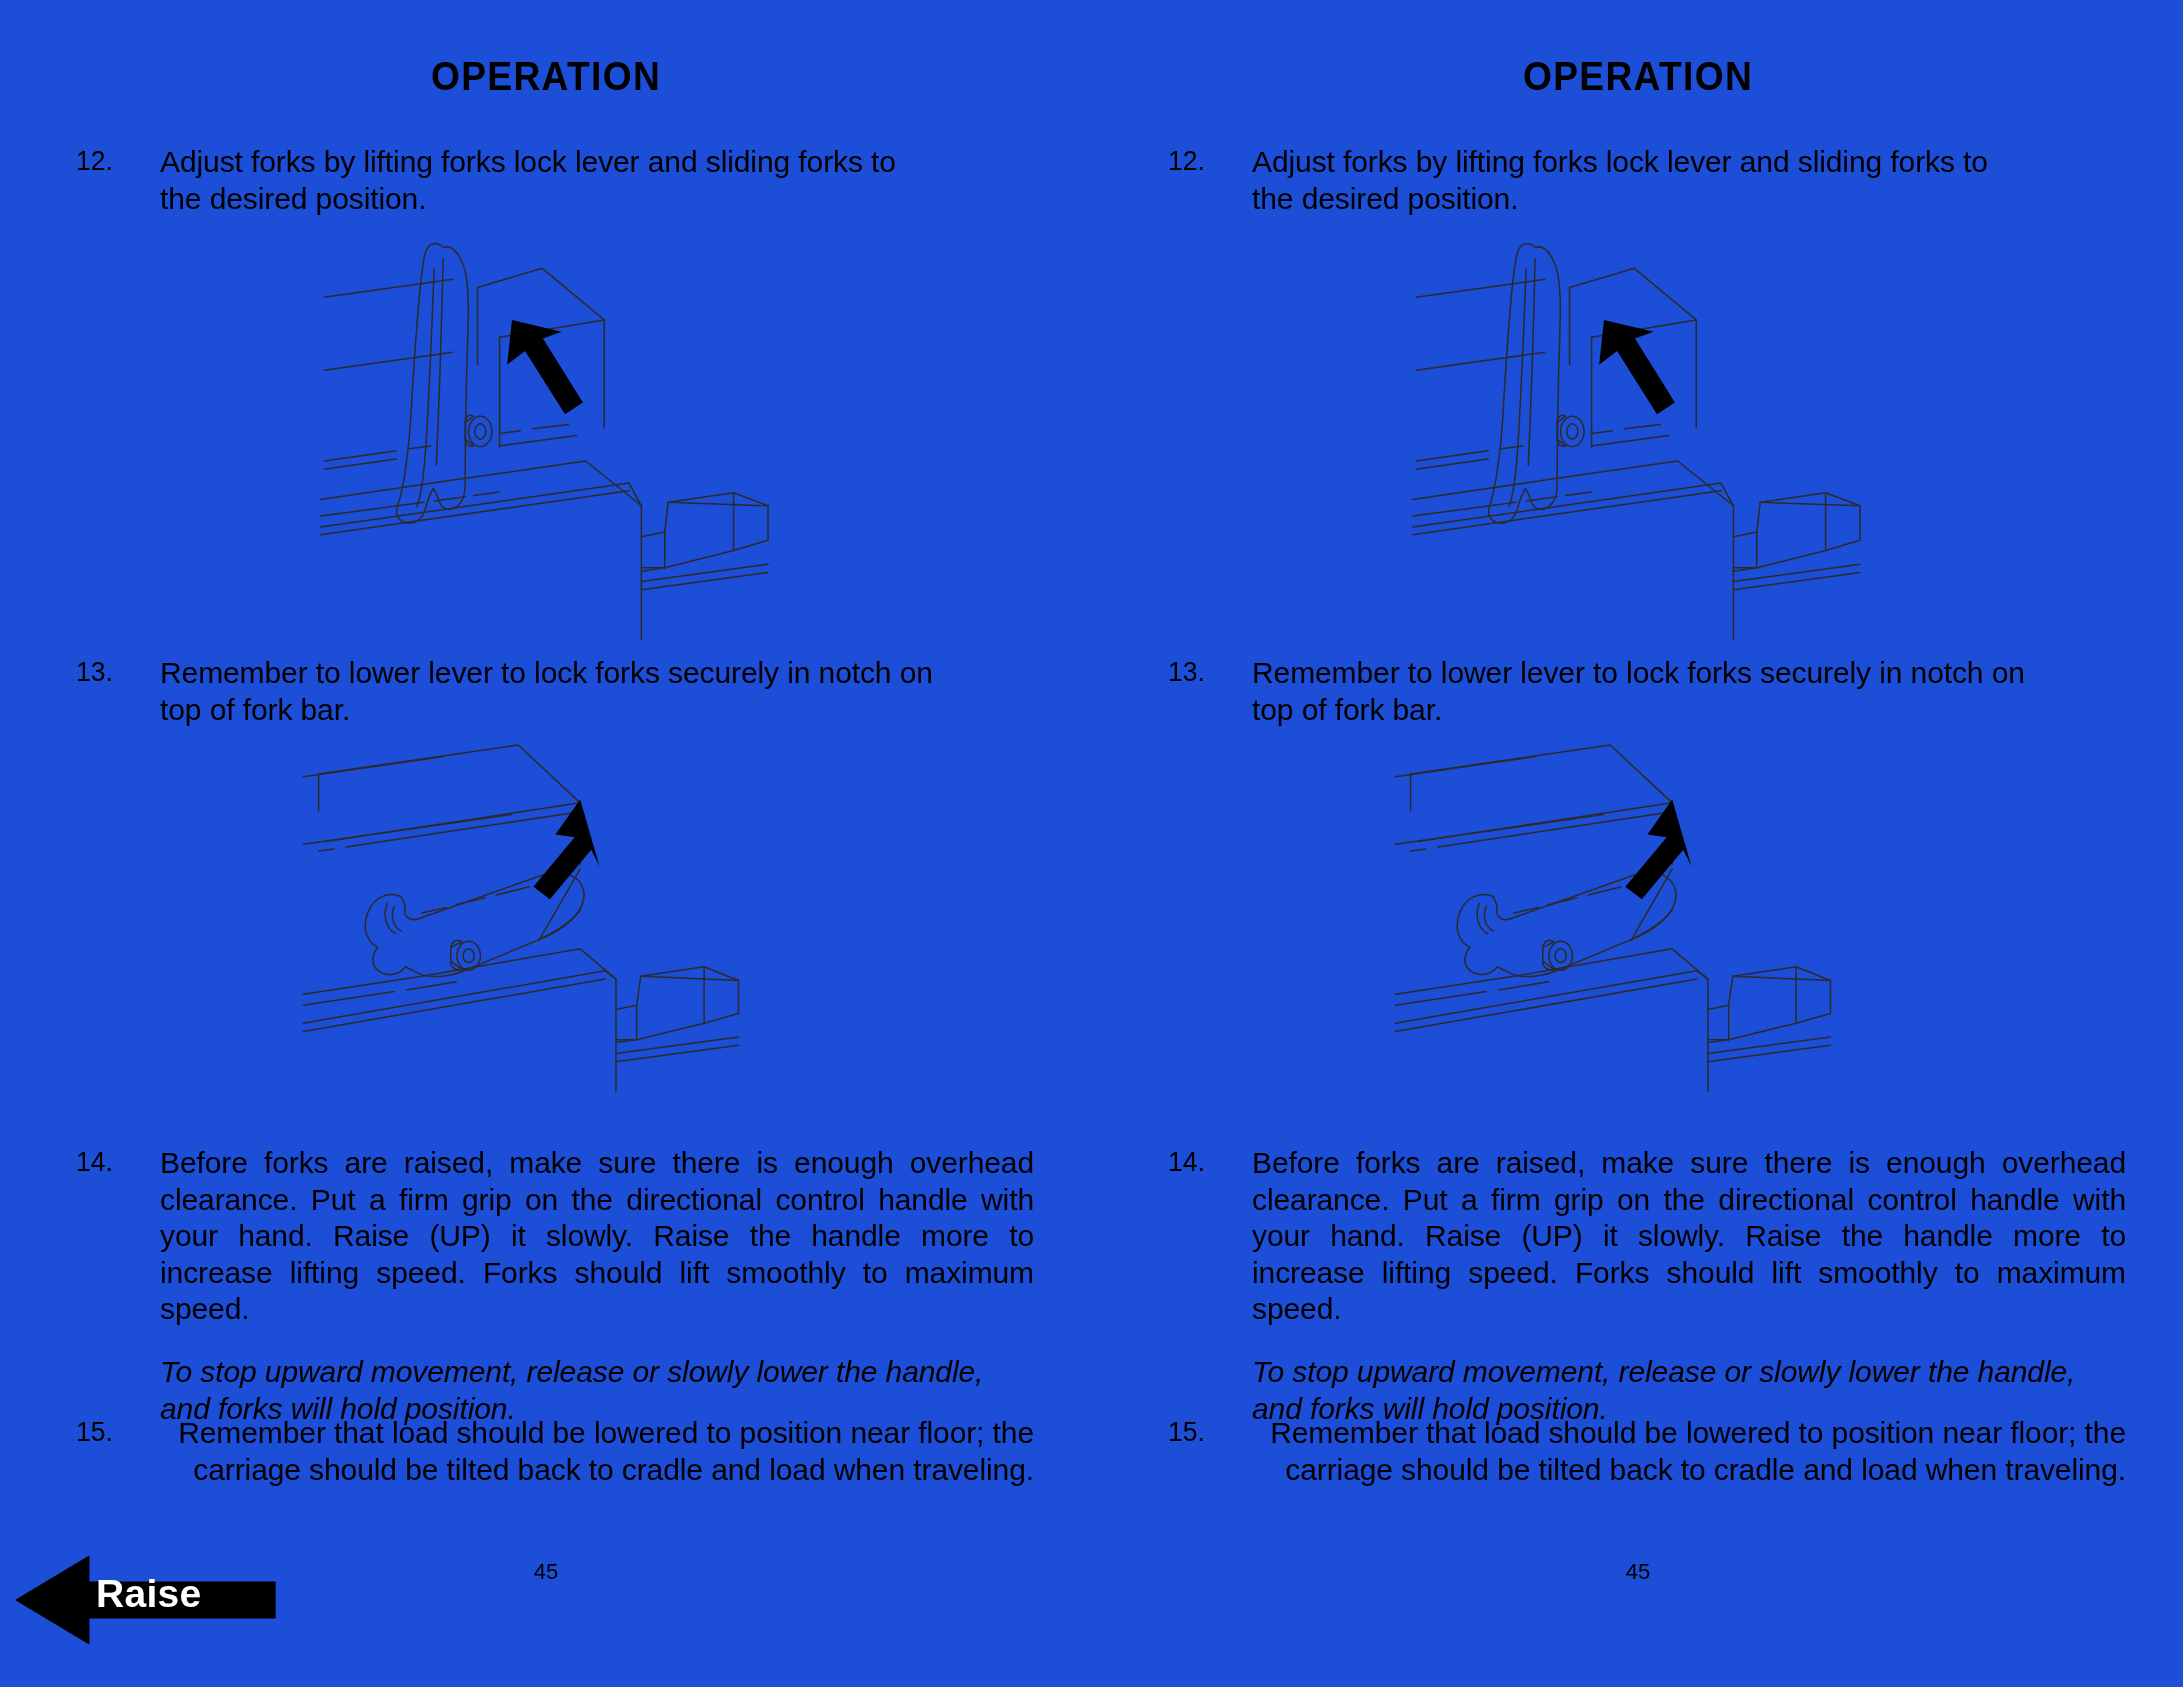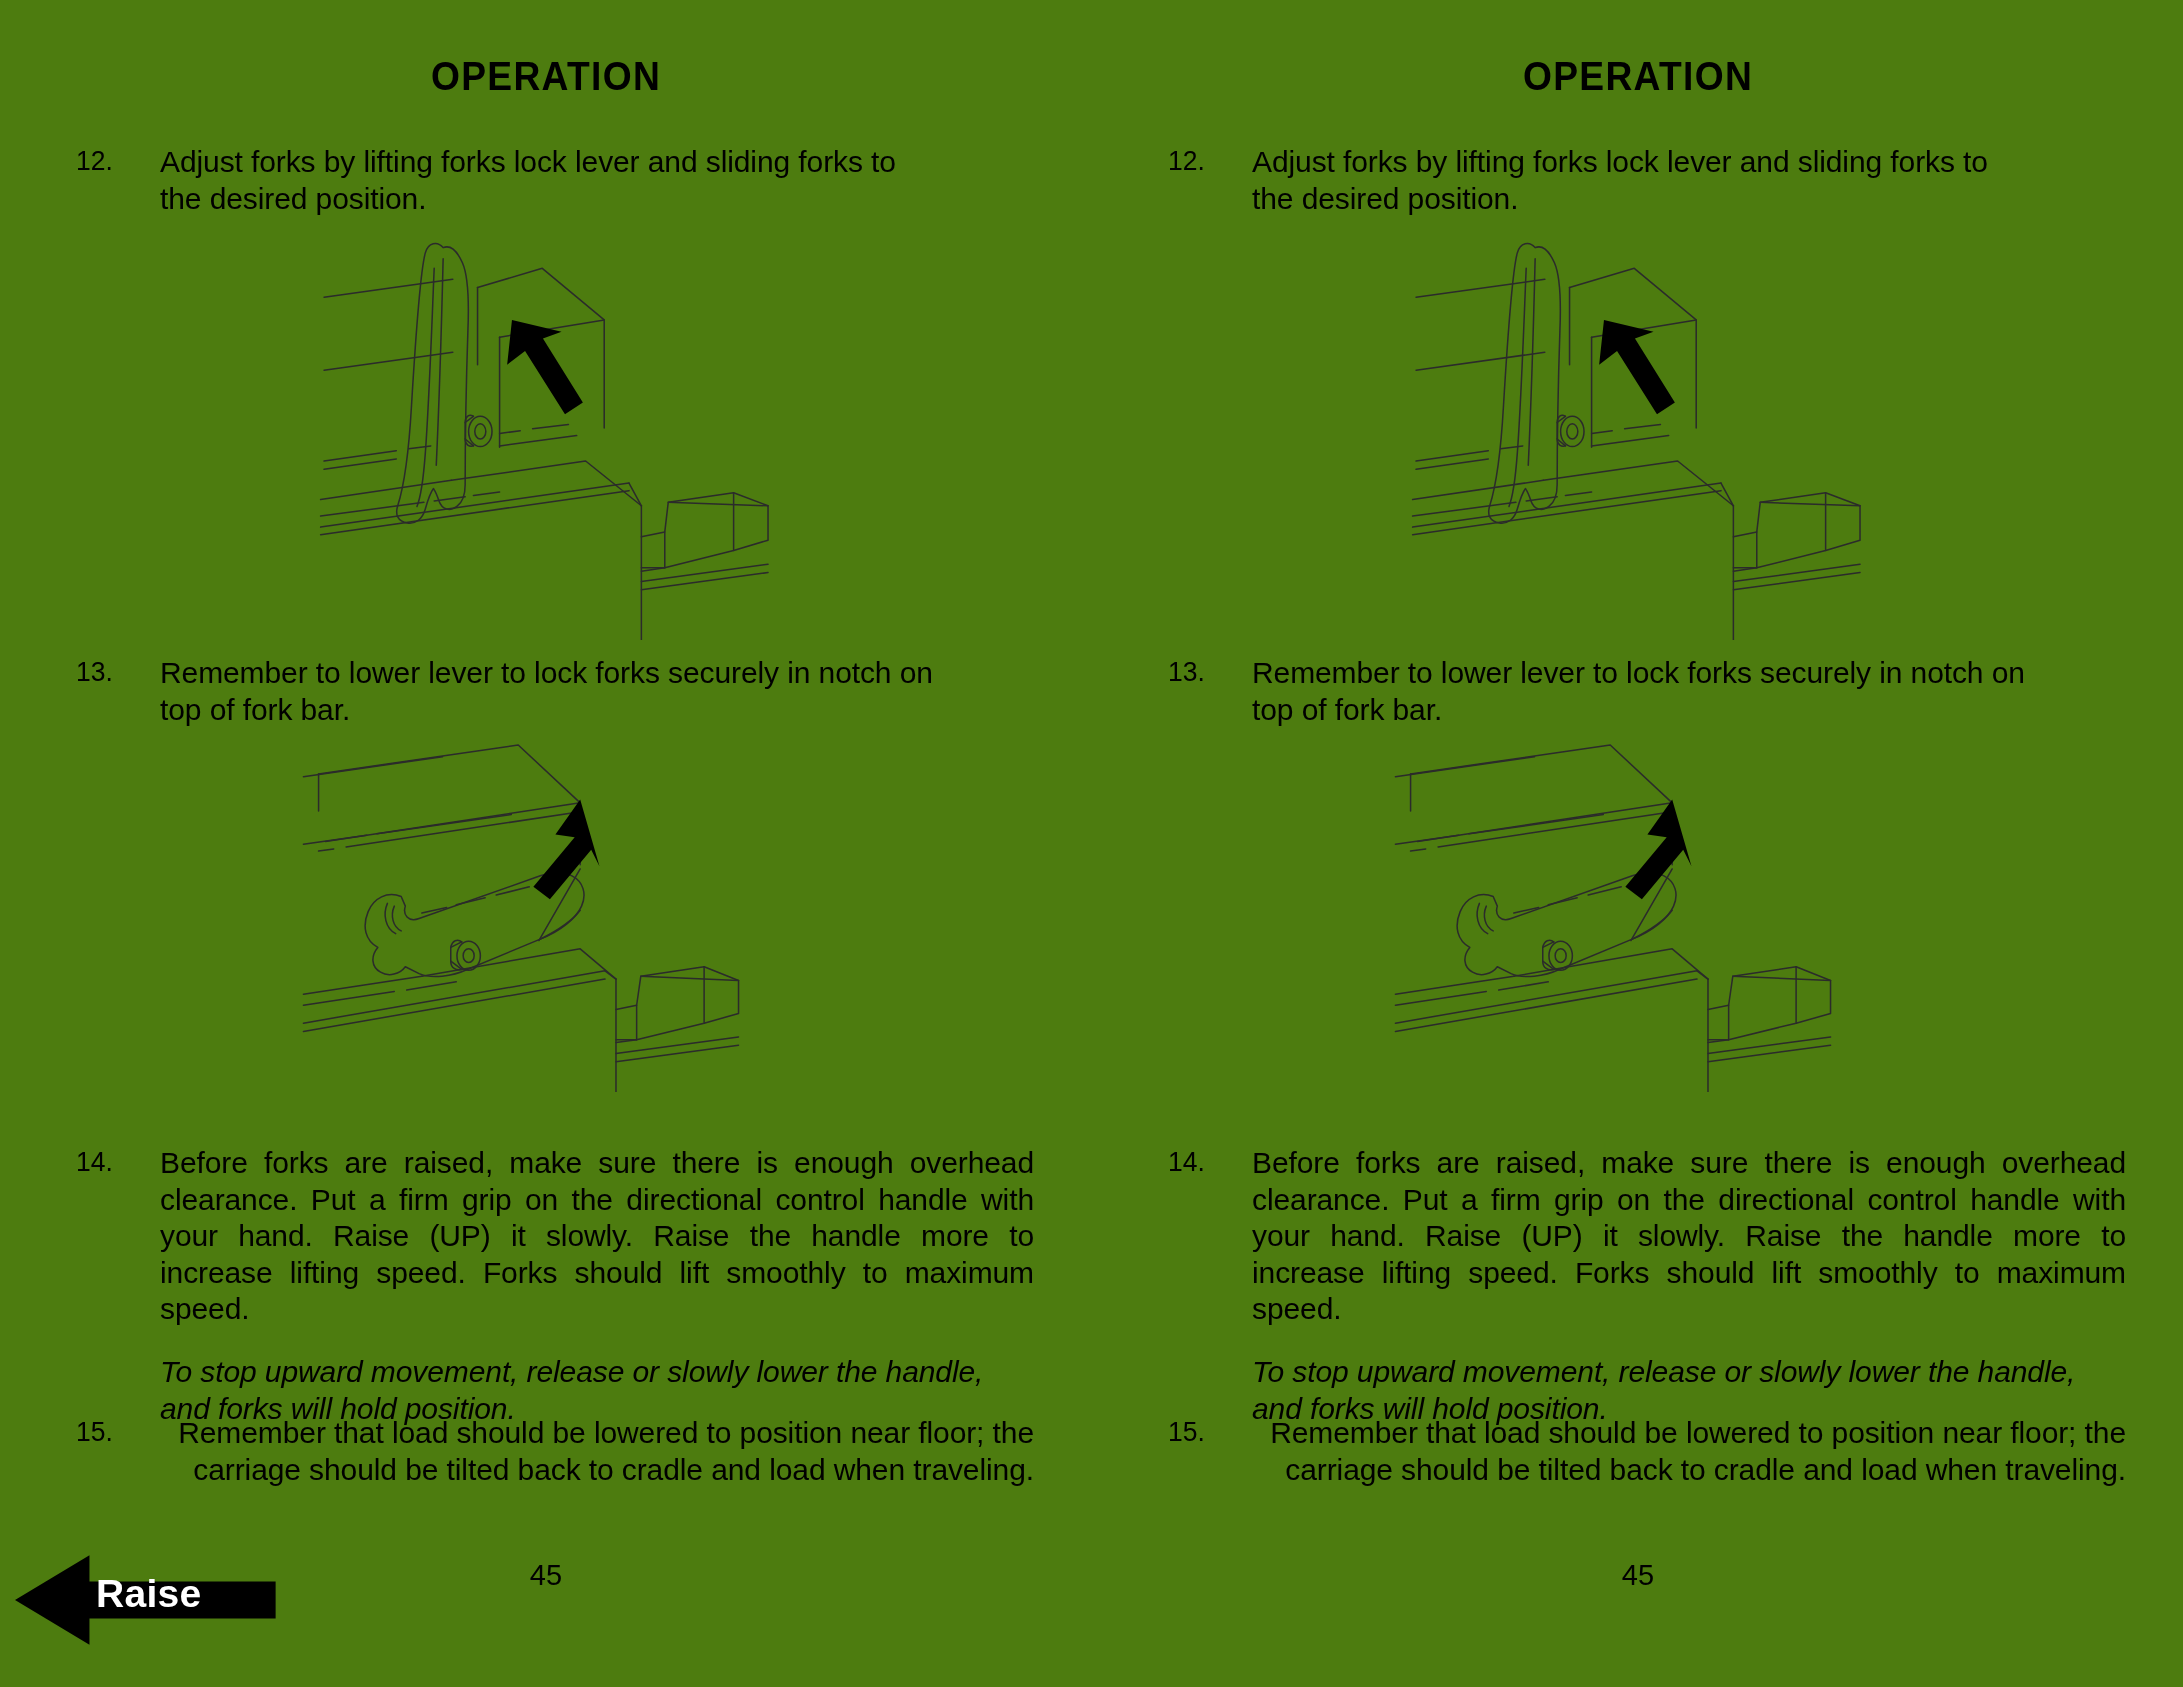--- a/index.html
+++ b/index.html
@@ -4,21 +4,21 @@
 <style>
   html, body {
     margin: 0;
     padding: 0;
     background: #ffffff;
   }
   .page {
     position: relative;
     width: 2183px;
     height: 1687px;
-    background: #4d7c0f;
+    background: #1d4ed8;
     overflow: hidden;
     font-family: "Liberation Sans", sans-serif;
     color: #000000;
   }
   .column {
     position: absolute;
     top: 0;
     width: 1092px;
     height: 1687px;
   }
@@ -74,21 +74,21 @@
   .blk { position: absolute; left: 76px; width: 958px; }
 
   .fig { position: absolute; }
   .fig svg { display: block; }
 
   .page-number {
     position: absolute;
     left: 0;
     right: 0;
     text-align: center;
-    font-size: 29px;
+    font-size: 22px;
   }
 
   .return-button {
     position: absolute;
     left: 15px;
     top: 1555px;
     width: 262px;
     height: 90px;
   }
   .return-button .ret-label {

